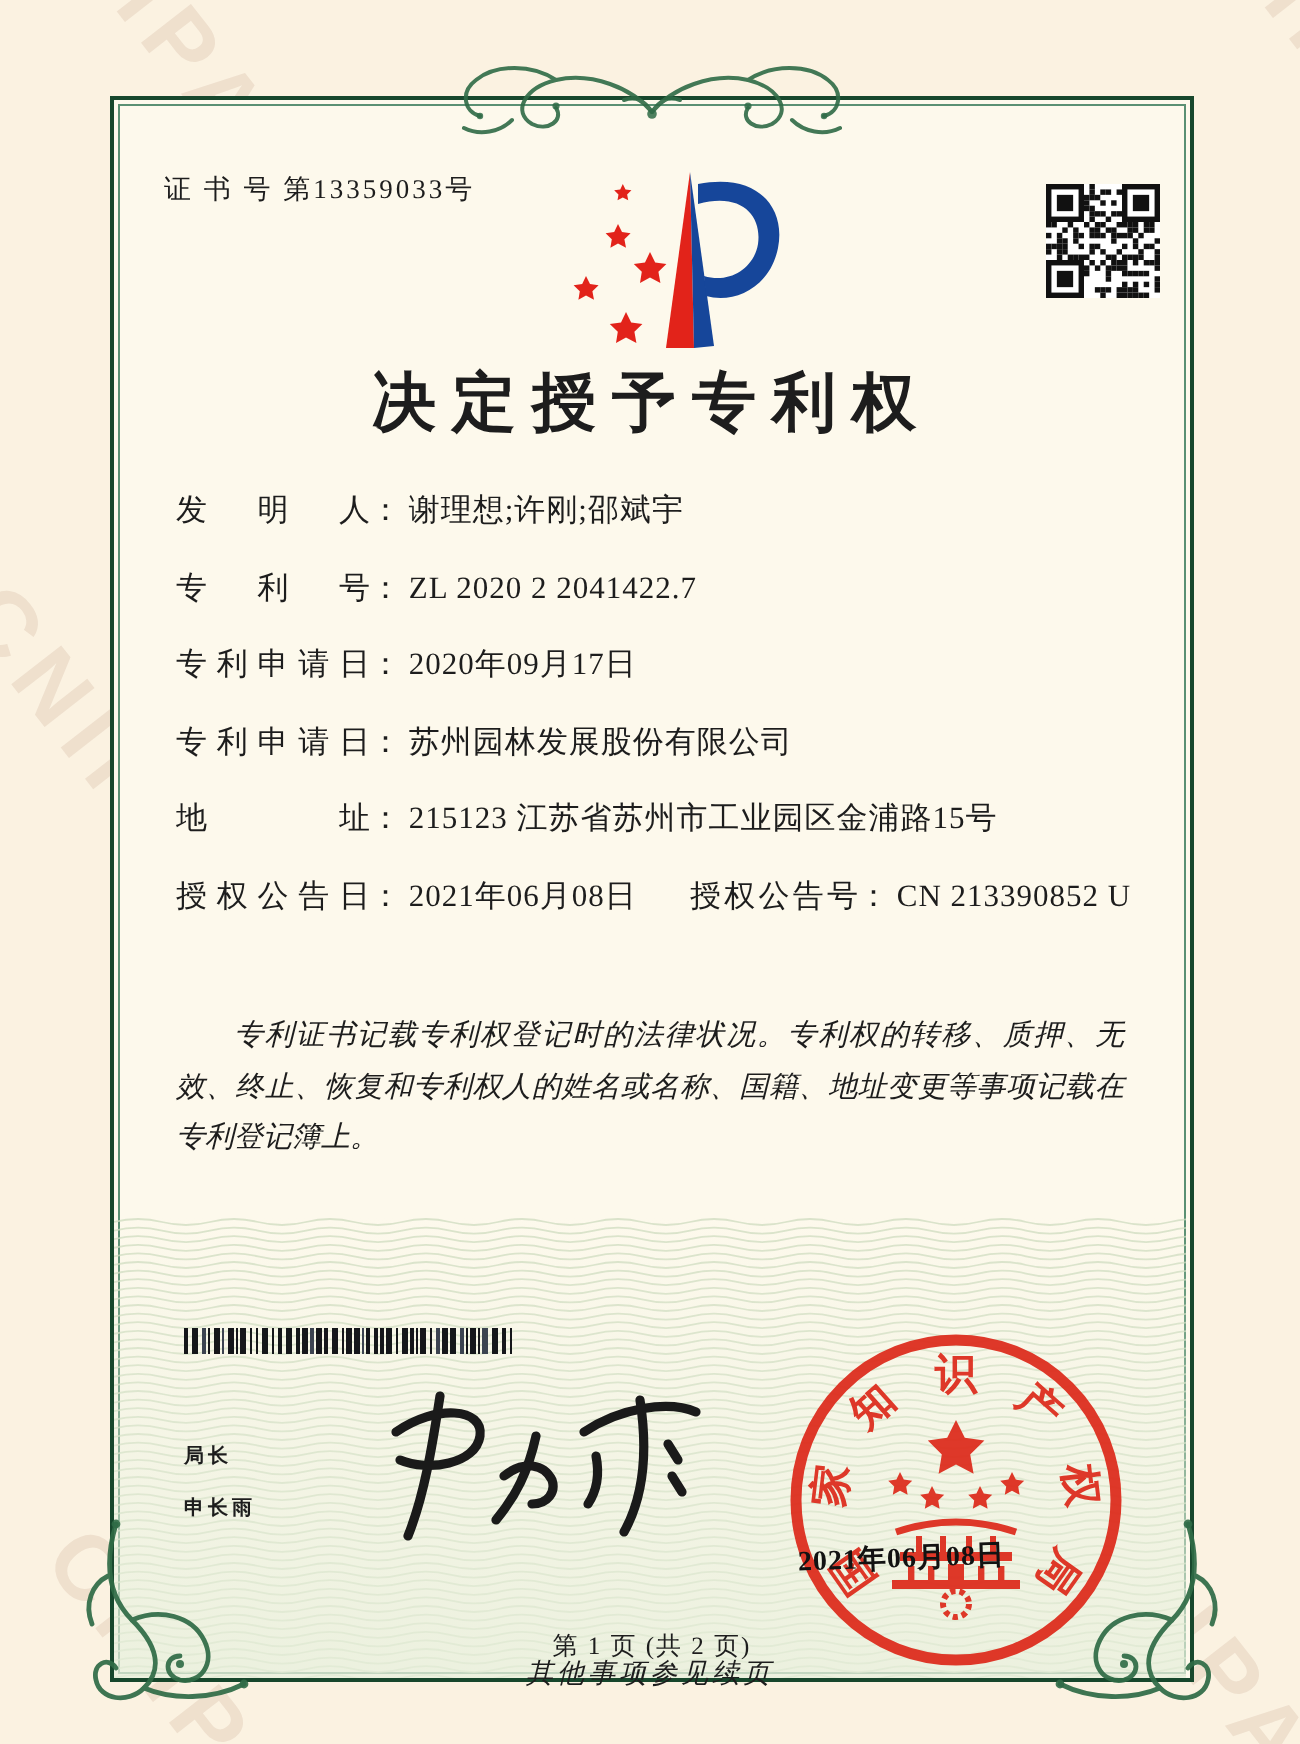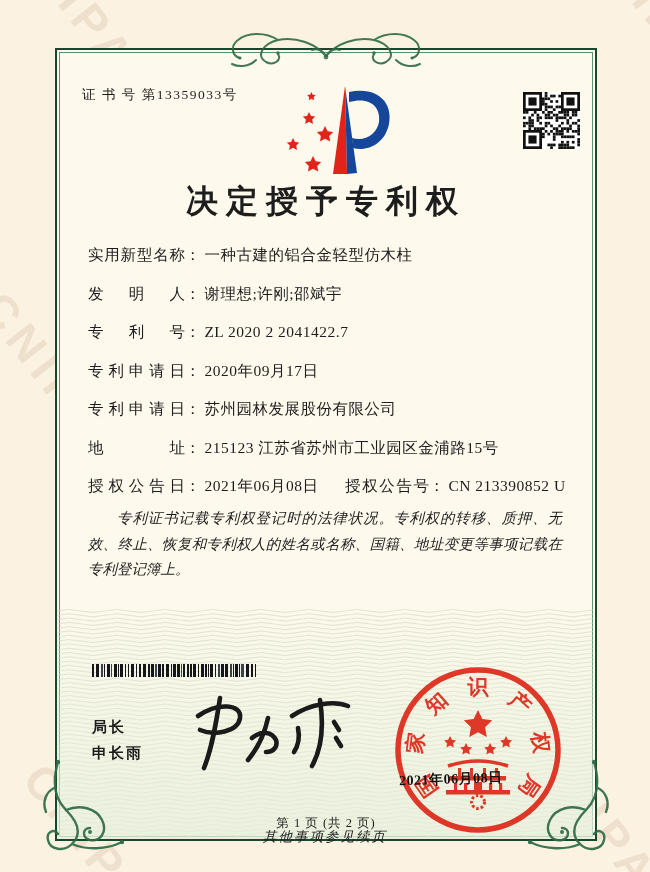--- a/index.html
+++ b/index.html
@@ -39,21 +39,21 @@
   .flabel{display:inline-block;width:97px;text-align:justify;text-align-last:justify;}
   .fvalue{letter-spacing:0.5px;}
   .frow .second{position:absolute;left:257px;top:0;}
   .paras{position:absolute;left:88px;top:506px;width:474px;z-index:6;
     font-style:italic;font-size:14.5px;line-height:25.5px;text-align:justify;}
   .paras p{margin:0;text-indent:2em;}
   .barcode{position:absolute;left:92px;top:664px;width:168px;height:13px;z-index:6;
     display:flex;align-items:stretch;}
   .barcode i{display:block;height:100%;}
   .signer{position:absolute;left:92px;top:716px;z-index:6;
-    font-family:Liberation Mono, monospace;font-size:15px;font-weight:bold;line-height:26px;letter-spacing:2px;}
+    font-family:Liberation Serif, serif;font-size:10px;font-weight:bold;line-height:26px;letter-spacing:2px;}
   .signature{position:absolute;left:186px;top:686px;width:172px;height:96px;z-index:6;}
   .seal{position:absolute;left:392px;top:664px;width:172px;height:172px;z-index:7;opacity:0.93;}
   .seal-date{position:absolute;left:399px;top:770px;width:132px;z-index:8;
     font-size:14px;font-weight:bold;letter-spacing:0.5px;color:#121212;transform:rotate(-2deg);white-space:nowrap;}
   .page-no{position:absolute;left:55px;top:815px;width:542px;text-align:center;font-size:12.5px;z-index:8;letter-spacing:1px;}
   .note{position:absolute;left:0;top:828px;width:650px;text-align:center;
     font-size:13.5px;font-style:italic;font-weight:500;z-index:6;letter-spacing:2px;}
   .flourish-top{position:absolute;left:226px;top:26px;width:200px;height:46px;z-index:4;}
   .flourish-bl{position:absolute;left:38px;top:758px;width:92px;height:100px;z-index:5;}
   .flourish-br{position:absolute;left:522px;top:758px;width:92px;height:100px;z-index:5;transform:scaleX(-1);}
@@ -339,24 +339,20 @@
     <rect x="16" y="2" width="3" height="3" fill="#111"></rect>
     <rect x="0" y="14" width="7" height="7" fill="#111"></rect>
     <rect x="1" y="15" width="5" height="5" fill="#fff"></rect>
     <rect x="2" y="16" width="3" height="3" fill="#111"></rect>
   </svg>
 
 <div class="title">决定授予专利权</div>
 
 <div class="fields">
   <div class="frow">
-    <span class="flabel">实用新型名称</span><span>：</span>
-    <span class="fvalue">一种古建的铝合金轻型仿木柱</span>
-  </div>
-  <div class="frow">
     <span class="flabel">发明人</span><span>：</span>
     <span class="fvalue">谢理想;许刚;邵斌宇</span>
   </div>
   <div class="frow">
     <span class="flabel">专利号</span><span>：</span>
     <span class="fvalue">ZL 2020 2 2041422.7</span>
   </div>
   <div class="frow">
     <span class="flabel">专利申请日</span><span>：</span>
     <span class="fvalue">2020年09月17日</span>

